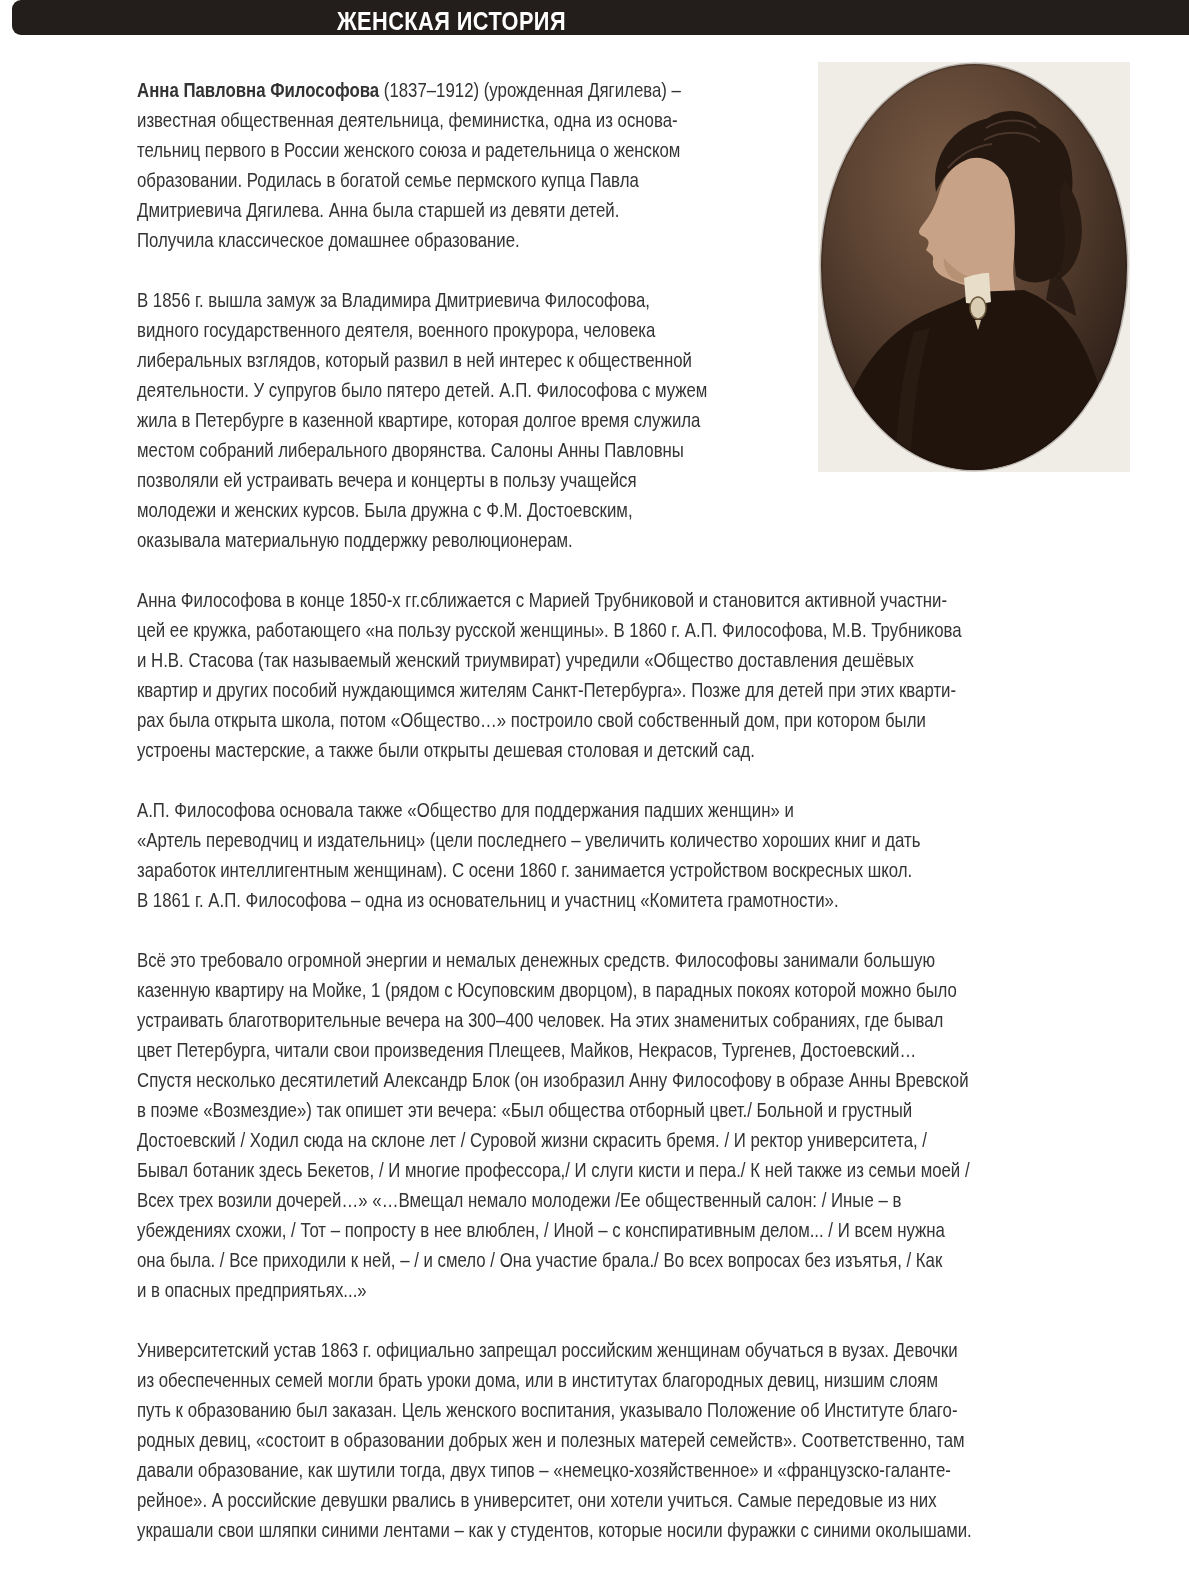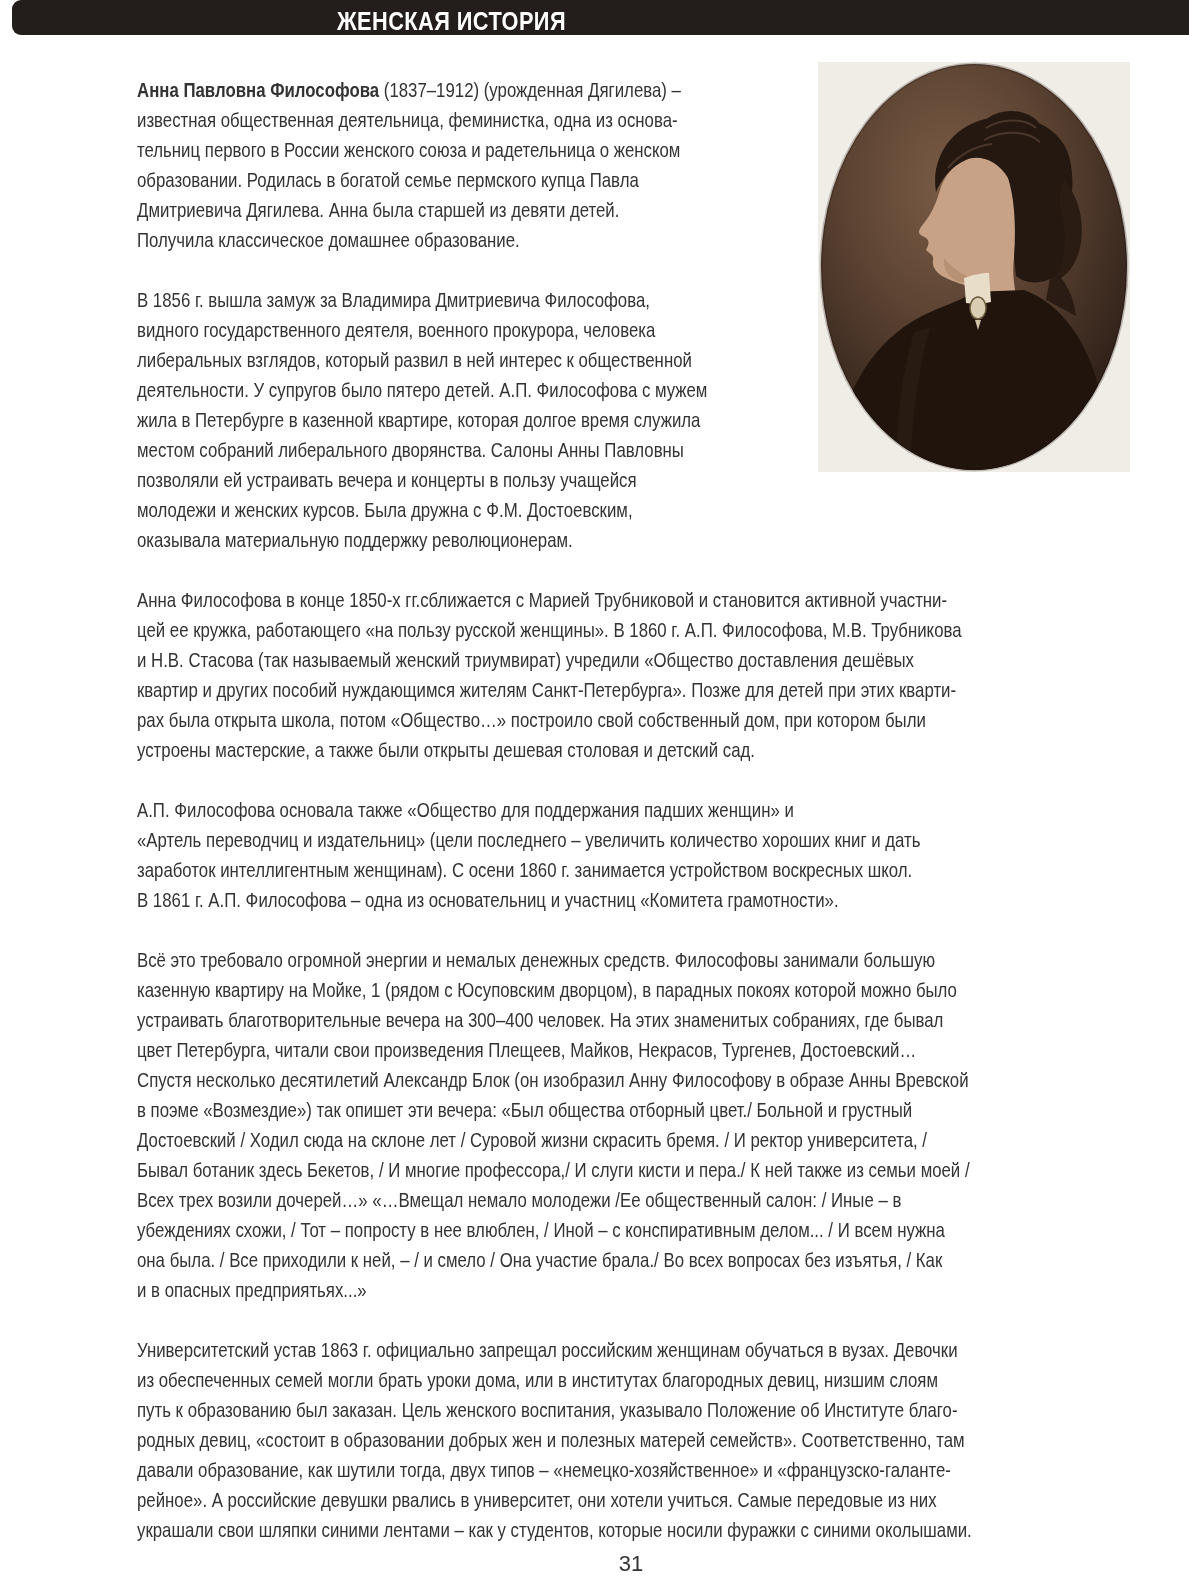--- a/index.html
+++ b/index.html
@@ -165,15 +165,14 @@
 и в опасных предприятьях...»</p>
     <p>Университетский устав 1863 г. официально запрещал российским женщинам обучаться в вузах. Девочки
 из обеспеченных семей могли брать уроки дома, или в институтах благородных девиц, низшим слоям
 путь к образованию был заказан. Цель женского воспитания, указывало Положение об Институте благо-
 родных девиц, «состоит в образовании добрых жен и полезных матерей семейств». Соответственно, там
 давали образование, как шутили тогда, двух типов – «немецко-хозяйственное» и «французско-галанте-
 рейное». А российские девушки рвались в университет, они хотели учиться. Самые передовые из них
 украшали свои шляпки синими лентами – как у студентов, которые носили фуражки с синими околышами.</p>
   </div>
 
-  <div class="page-number">31</div>
 
 </div>
 
 </body></html>

